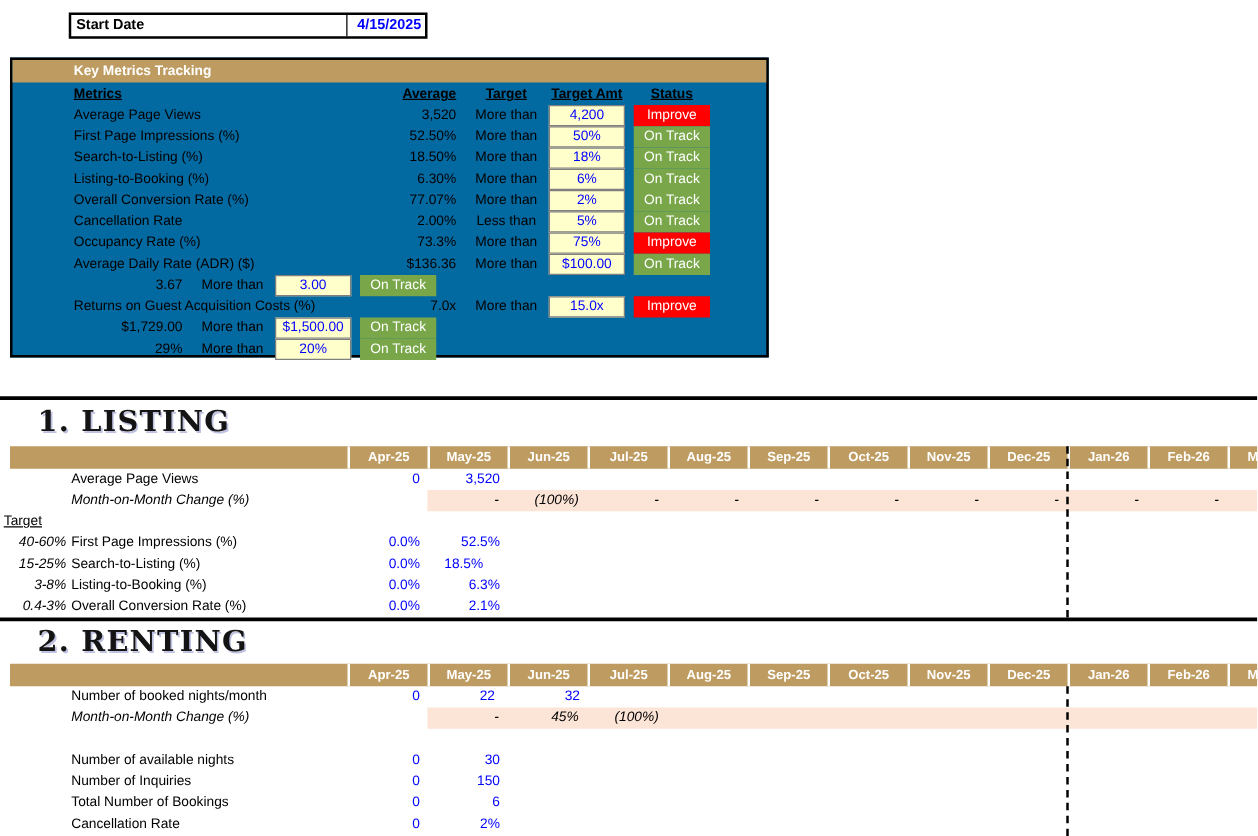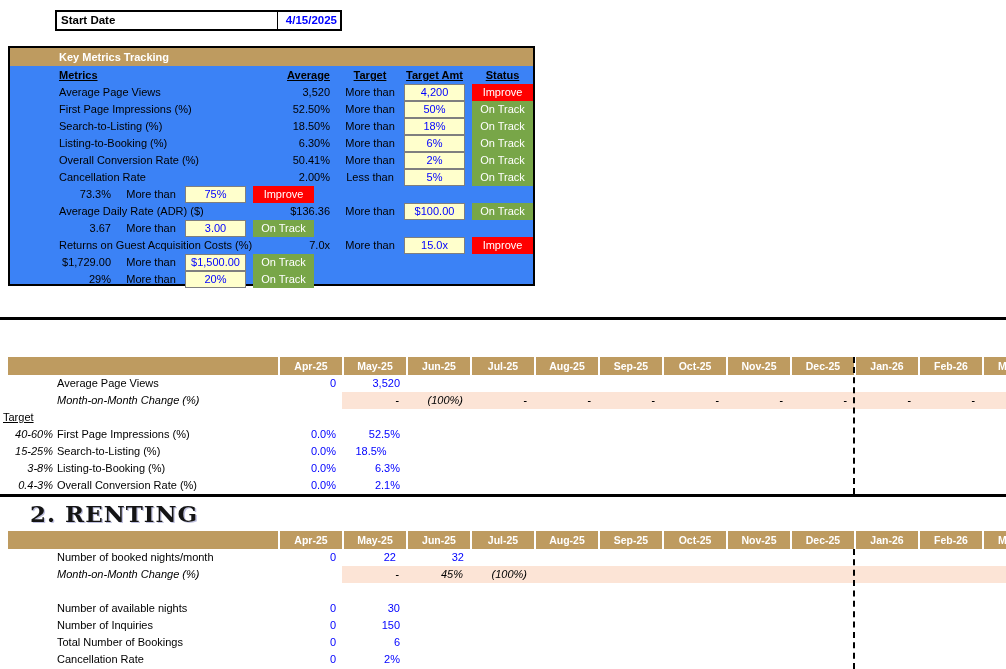--- a/index.html
+++ b/index.html
@@ -7,28 +7,28 @@
     position:relative;width:1006px;height:669px;background:#fff;overflow:hidden;
     font-family:"Liberation Sans",sans-serif;font-size:11px;color:#000;
   }
   
   .start-box{position:absolute;left:55px;top:10px;width:287px;height:21px;
     border:2px solid #000;box-sizing:border-box;display:flex;background:#fff;}
   .sd-label{flex:1;font-weight:bold;font-size:11.5px;line-height:17px;padding-left:4px;}
   .sd-value{width:63px;border-left:1px solid #000;box-sizing:border-box;color:var(--blue);
     font-weight:bold;font-size:11.5px;line-height:17px;text-align:right;padding-right:3px;}
   
-  .km{position:absolute;left:8px;top:46px;width:527px;height:240px;border:2px solid #000;
-    box-sizing:border-box;background:#3b82f6;}
+  .km{position:absolute;left:8px;top:46px;width:607px;height:240px;border:2px solid #000;
+    box-sizing:border-box;background:#0369a1;}
   .km-title{height:18px;line-height:18px;background:var(--tan);color:#fff;font-weight:bold;padding-left:49px;}
   .km-head{display:flex;height:18px;line-height:18px;font-weight:bold;}
   .km-head span{text-decoration:underline;}
   .c-a{width:49px;flex:none;}
   .c-metric{width:219px;flex:none;text-align:left;}
-  .c-avg{width:58px;flex:none;text-align:right;padding-right:6px;box-sizing:border-box;}
+  .c-avg{width:58px;flex:none;text-align:right;padding-right:6px;box-sizing:border-box;margin-left:35px;}
   .c-target{width:68px;flex:none;text-align:center;}
   .c-amt{width:61px;flex:none;text-align:center;box-sizing:border-box;}
   .c-gap{width:7px;flex:none;}
   .c-status{width:61px;flex:none;text-align:center;}
   .km-row{display:flex;height:17px;line-height:17px;}
   .km-row .c-amt{background:var(--yellow);border:1px solid #7f7f7f;color:var(--blue);line-height:15px;}
   .km-row .c-status{color:#fff;}
   
   .hrline{position:absolute;left:0;width:1006px;height:3px;background:#000;}
   .sec-title{position:absolute;left:30px;font-family:"DejaVu Serif",serif;font-weight:bold;
@@ -104,37 +104,38 @@
           <span class="c-metric">Listing-to-Booking (%)</span>
           <span class="c-avg">6.30%</span>
           <span class="c-target">More than</span>
           <span class="c-amt">6%</span>
           <span class="c-gap"></span>
           <span class="c-status" style="background: rgb(120, 166, 72);">On Track</span>
         </div>
         <div class="km-row">
           <span class="c-a"></span>
           <span class="c-metric">Overall Conversion Rate (%)</span>
-          <span class="c-avg">50.41%</span>
+          <span class="c-avg">77.07%</span>
           <span class="c-target">More than</span>
           <span class="c-amt">2%</span>
           <span class="c-gap"></span>
           <span class="c-status" style="background: rgb(120, 166, 72);">On Track</span>
         </div>
         <div class="km-row">
           <span class="c-a"></span>
           <span class="c-metric">Cancellation Rate</span>
           <span class="c-avg">2.00%</span>
           <span class="c-target">Less than</span>
           <span class="c-amt">5%</span>
           <span class="c-gap"></span>
           <span class="c-status" style="background: rgb(120, 166, 72);">On Track</span>
         </div>
         <div class="km-row">
           <span class="c-a"></span>
+          <span class="c-metric">Occupancy Rate (%)</span>
           <span class="c-avg">73.3%</span>
           <span class="c-target">More than</span>
           <span class="c-amt">75%</span>
           <span class="c-gap"></span>
           <span class="c-status" style="background: rgb(255, 0, 0);">Improve</span>
         </div>
         <div class="km-row">
           <span class="c-a"></span>
           <span class="c-metric">Average Daily Rate (ADR) ($)</span>
           <span class="c-avg">$136.36</span>
@@ -173,20 +174,21 @@
           <span class="c-avg">29%</span>
           <span class="c-target">More than</span>
           <span class="c-amt">20%</span>
           <span class="c-gap"></span>
           <span class="c-status" style="background: rgb(120, 166, 72);">On Track</span>
         </div>
       </div>
   </div>
 
   <div class="hrline" style="top:317px;"></div>
+  <div class="sec-title" style="top:324px;">1. LISTING</div>
   <div class="band" style="top:357px;" id="listing-band">
       <span class="mc" style="left: 270px;">Apr-25</span>
       <span class="mc" style="left: 334px;">May-25</span>
       <span class="mc" style="left: 398px;">Jun-25</span>
       <span class="mc" style="left: 462px;">Jul-25</span>
       <span class="mc" style="left: 526px;">Aug-25</span>
       <span class="mc" style="left: 590px;">Sep-25</span>
       <span class="mc" style="left: 654px;">Oct-25</span>
       <span class="mc" style="left: 718px;">Nov-25</span>
       <span class="mc" style="left: 782px;">Dec-25</span>

